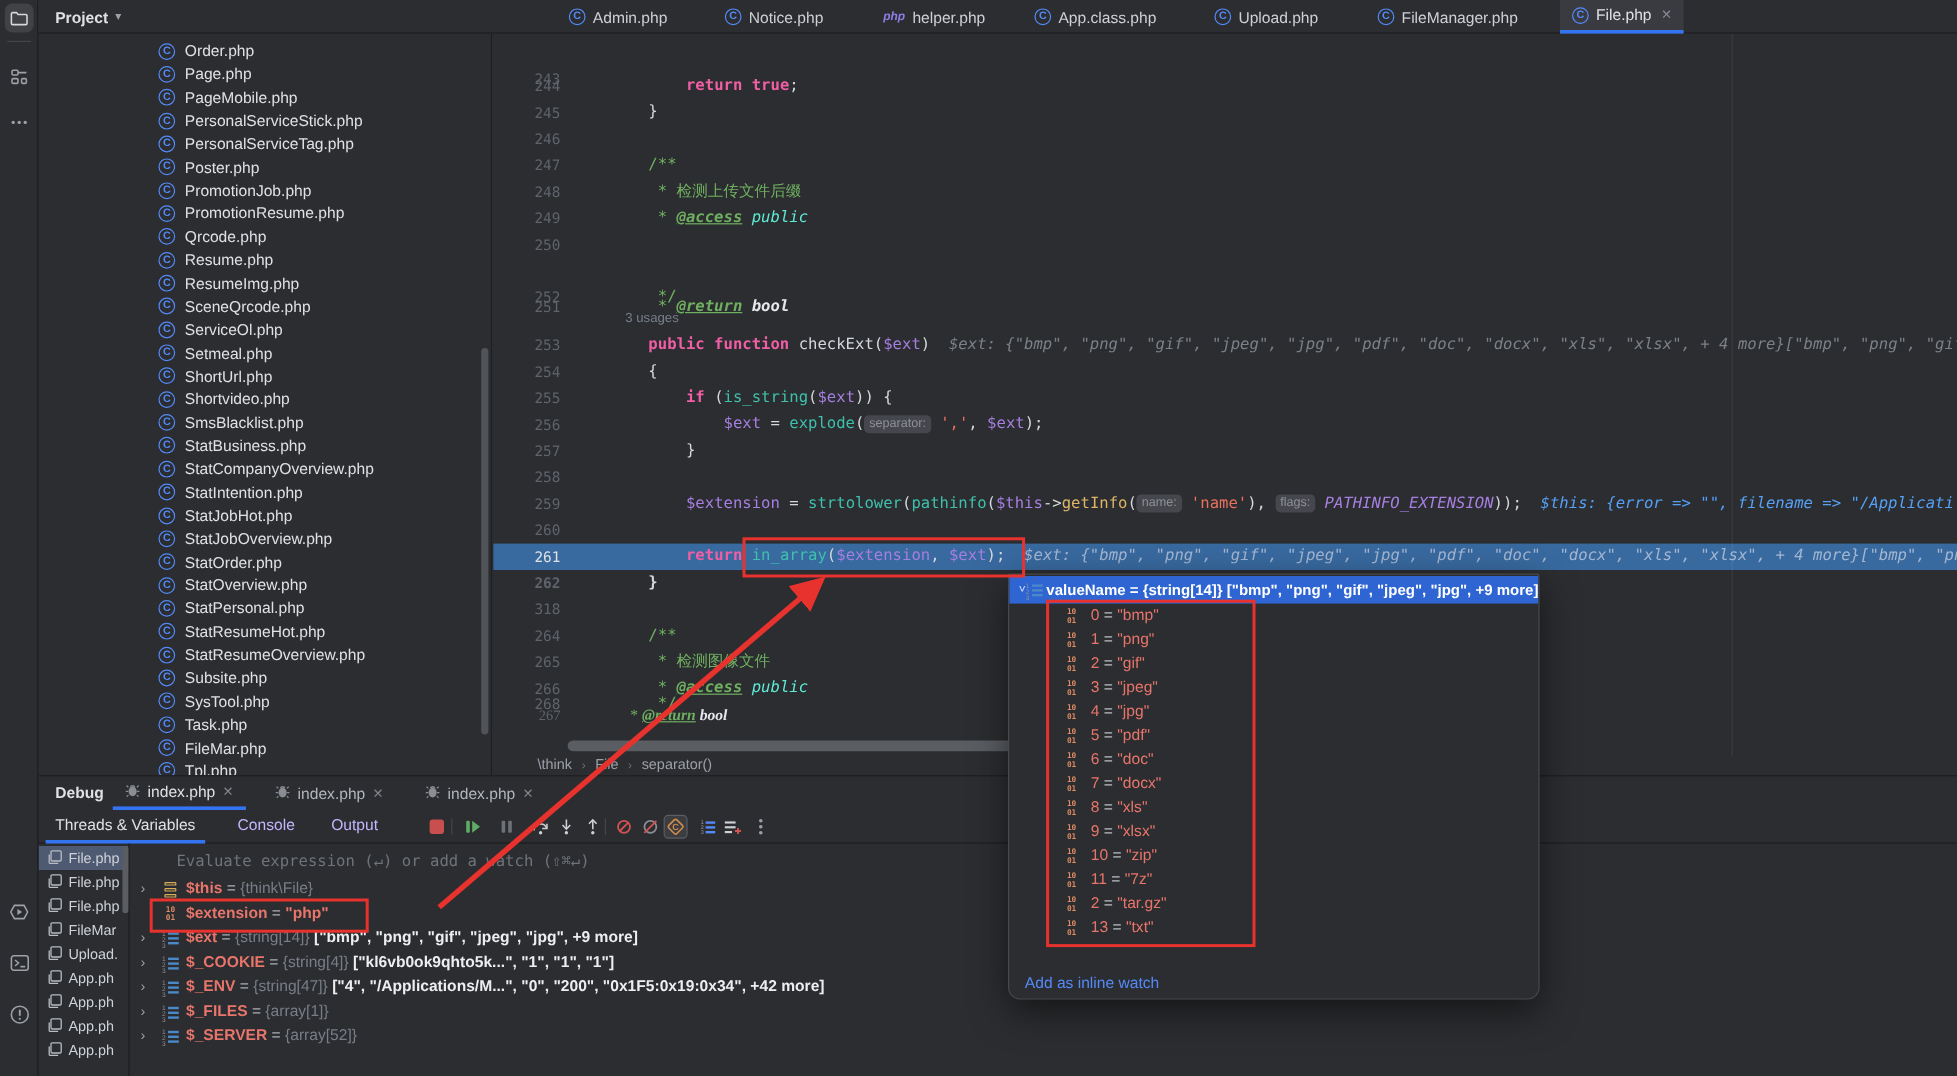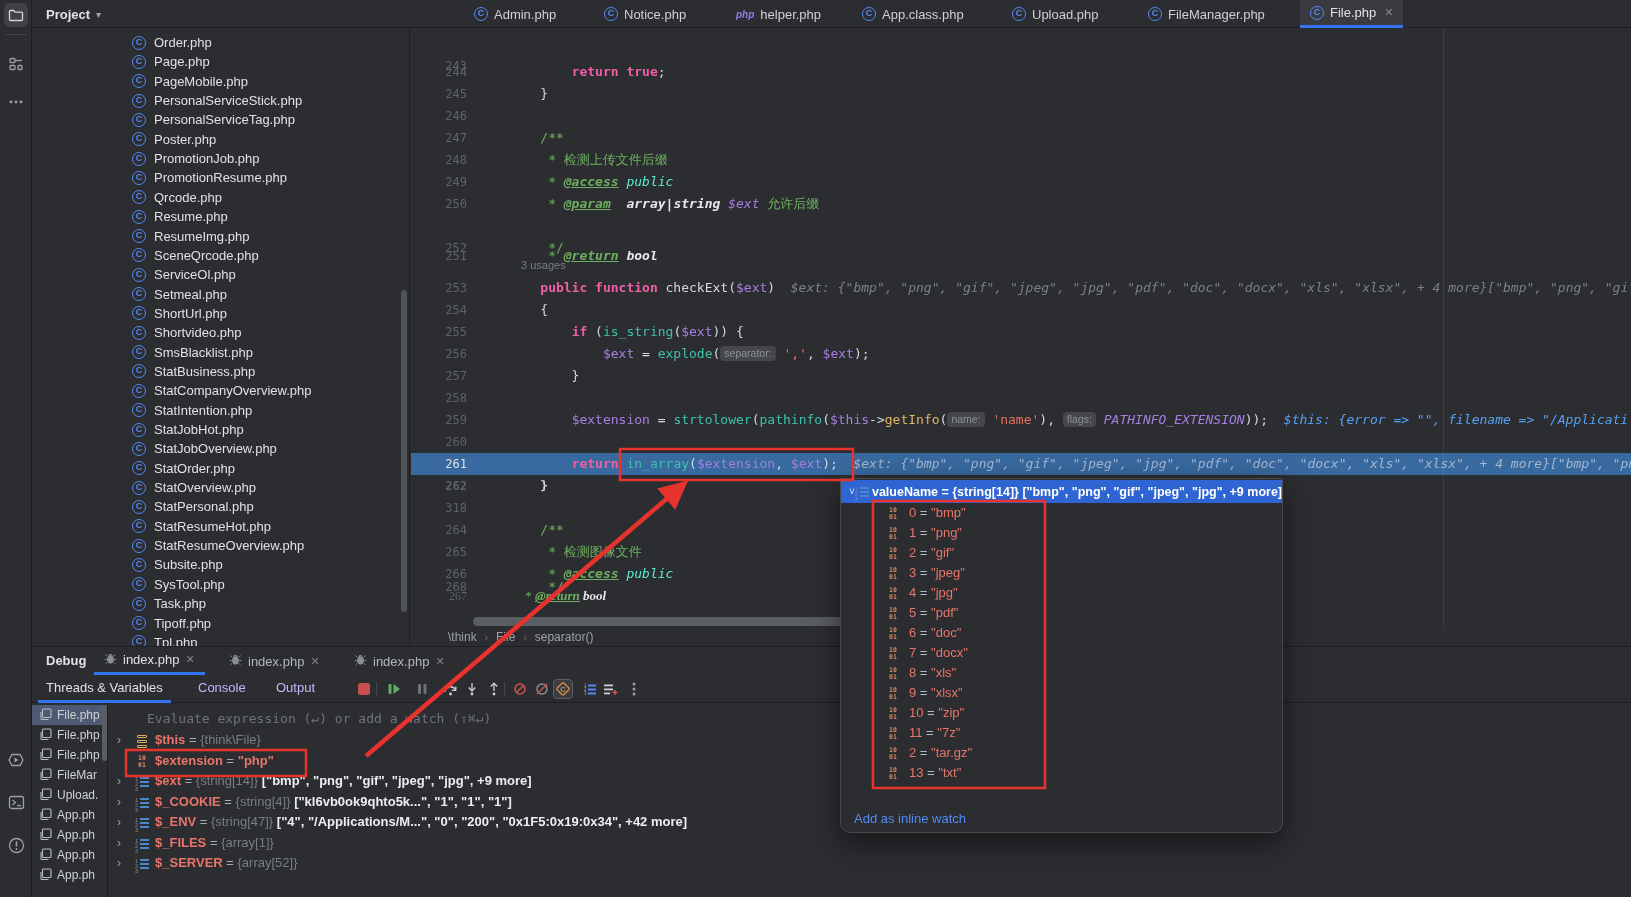--- a/index.html
+++ b/index.html
@@ -323,40 +323,40 @@
         <div class="tree-row" style="top: 546.8px;">
           <span class="cls-ico">C</span>
           <span>SysTool.php</span>
         </div>
         <div class="tree-row" style="top: 566.15px;">
           <span class="cls-ico">C</span>
           <span>Task.php</span>
         </div>
         <div class="tree-row" style="top: 585.5px;">
           <span class="cls-ico">C</span>
-          <span>Tipoff.php</span>
+          <span>FileMar.php</span>
         </div>
         <div class="tree-row" style="top: 604.85px;">
           <span class="cls-ico">C</span>
           <span>Tpl.php</span>
         </div>
       </div>
     <div id="tree-scrollbar"></div>
   </div>
 
   <div id="editor">
     <div id="code-lines">
         <div class="code-row" style="position: absolute; top: 11px; margin-top: 16px;"><span class="ln">243</span><span class="lc"></span></div>
         <div class="code-row" style="position: absolute; top: 33px;"><span class="ln">244</span><span class="lc"><span class="t-p">        </span><span class="t-k">return</span><span class="t-p"> </span><span class="t-k">true</span><span class="t-p">;</span></span></div>
         <div class="code-row" style="position: absolute; top: 55px;"><span class="ln">245</span><span class="lc"><span class="t-p">    }</span></span></div>
         <div class="code-row" style="position: absolute; top: 77px;"><span class="ln">246</span><span class="lc"></span></div>
         <div class="code-row" style="position: absolute; top: 99px;"><span class="ln">247</span><span class="lc"><span class="t-c">    /**</span></span></div>
         <div class="code-row" style="position: absolute; top: 121px;"><span class="ln">248</span><span class="lc"><span class="t-c">     * 检测上传文件后缀</span></span></div>
         <div class="code-row" style="position: absolute; top: 143px;"><span class="ln">249</span><span class="lc"><span class="t-c">     * </span><span class="t-ct">@access</span><span class="t-ci"> public</span></span></div>
-        <div class="code-row" style="position: absolute; top: 165px;"><span class="ln">250</span><span class="lc"><span class="t-c">     * </span><span class="t-ct">@param</span><span class="t-c">  </span><span class="t-ty">array|string</span><span class="t-p"> </span><span class="t-dv">$ext</span><span class="t-c"> 允许后缀</span></span></div>
+        <div class="code-row" style="position: absolute; top: 165px;"><span class="ln">250</span></div>
         <div class="code-row" style="position: absolute; top: 201px; margin-top: 16px;"><span class="ln">251</span><span class="lc"><span class="t-c">     * </span><span class="t-ct">@return</span><span class="t-c"> </span><span class="t-ty">bool</span></span></div>
         <div class="code-row" style="position: absolute; top: 209px;"><span class="ln">252</span><span class="lc"><span class="t-c">     */</span></span></div>
         <div class="usages-row" style="top: 231px; position: absolute; width: 100%;">
           <span>3 usages</span>
         </div>
         <div class="code-row" style="position: absolute; top: 249px;"><span class="ln">253</span><span class="lc"><span class="t-k">    public function</span><span class="t-p"> checkExt(</span><span class="t-v">$ext</span><span class="t-p">)</span><span class="t-h">  $ext: {"bmp", "png", "gif", "jpeg", "jpg", "pdf", "doc", "docx", "xls", "xlsx", + 4 more}["bmp", "png", "gif</span></span></div>
         <div class="code-row" style="position: absolute; top: 271px;"><span class="ln">254</span><span class="lc"><span class="t-p">    {</span></span></div>
         <div class="code-row" style="position: absolute; top: 293px;"><span class="ln">255</span><span class="lc"><span class="t-p">        </span><span class="t-k">if</span><span class="t-p"> (</span><span class="t-f">is_string</span><span class="t-p">(</span><span class="t-v">$ext</span><span class="t-p">)) {</span></span></div>
         <div class="code-row" style="position: absolute; top: 315px;"><span class="ln">256</span><span class="lc"><span class="t-p">            </span><span class="t-v">$ext</span><span class="t-p"> = </span><span class="t-f">explode</span><span class="t-p">(</span><span class="t-chip">separator:</span><span class="t-p"> </span><span class="t-s">','</span><span class="t-p">, </span><span class="t-v">$ext</span><span class="t-p">);</span></span></div>
         <div class="code-row" style="position: absolute; top: 337px;"><span class="ln">257</span><span class="lc"><span class="t-p">        }</span></span></div>

